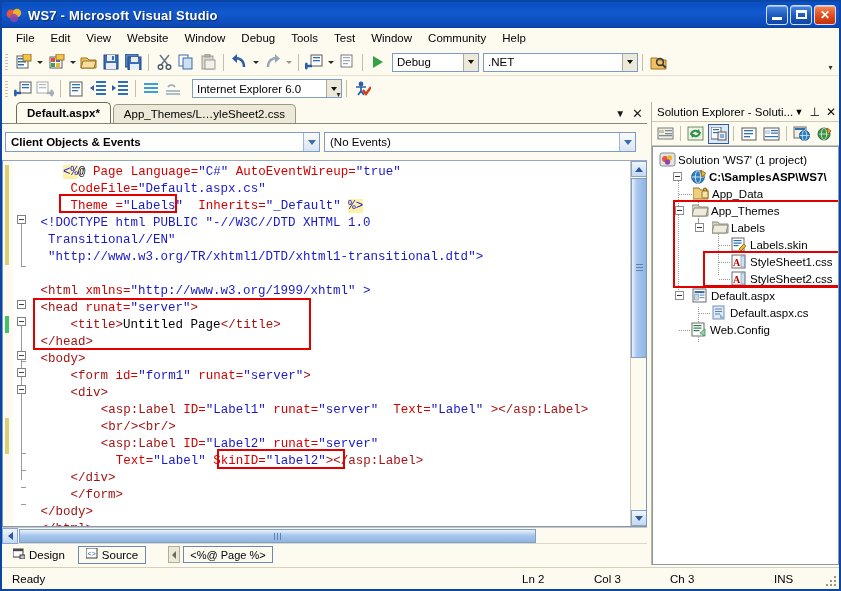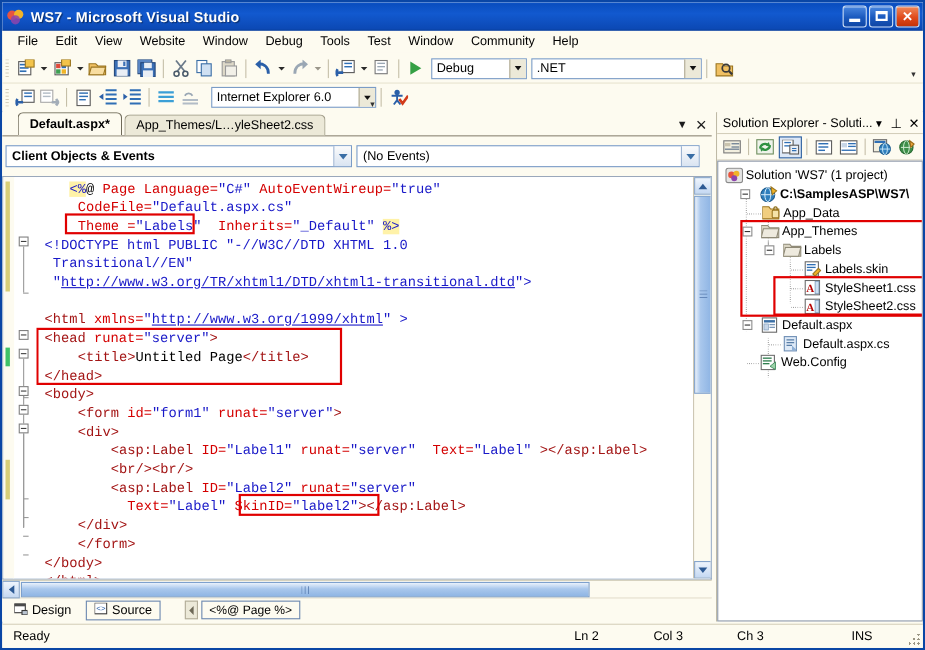--- a/index.html
+++ b/index.html
@@ -229,21 +229,21 @@
     font-size: 12.5px;
     line-height: 17px;
     white-space: pre;
   }
   .code .ln { height: 17px; }
   .tagname { color: #a31515; }
   .angle { color: #1919c8; }
   .attr  { color: #d40000; }
   .val   { color: #1919c8; }
   .plain { color: #000; }
-  .link  { color: #1919c8; text-decoration: underline; }
+  .link  { color: #1919c8; }
   .yellowbg { background: #fff2a8; }
 
   
   .chg {
     position: absolute; left: 2px; width: 4px;
     background: #d8cf78;
   }
   .chg.green { background: #3fc268; }
 
   

